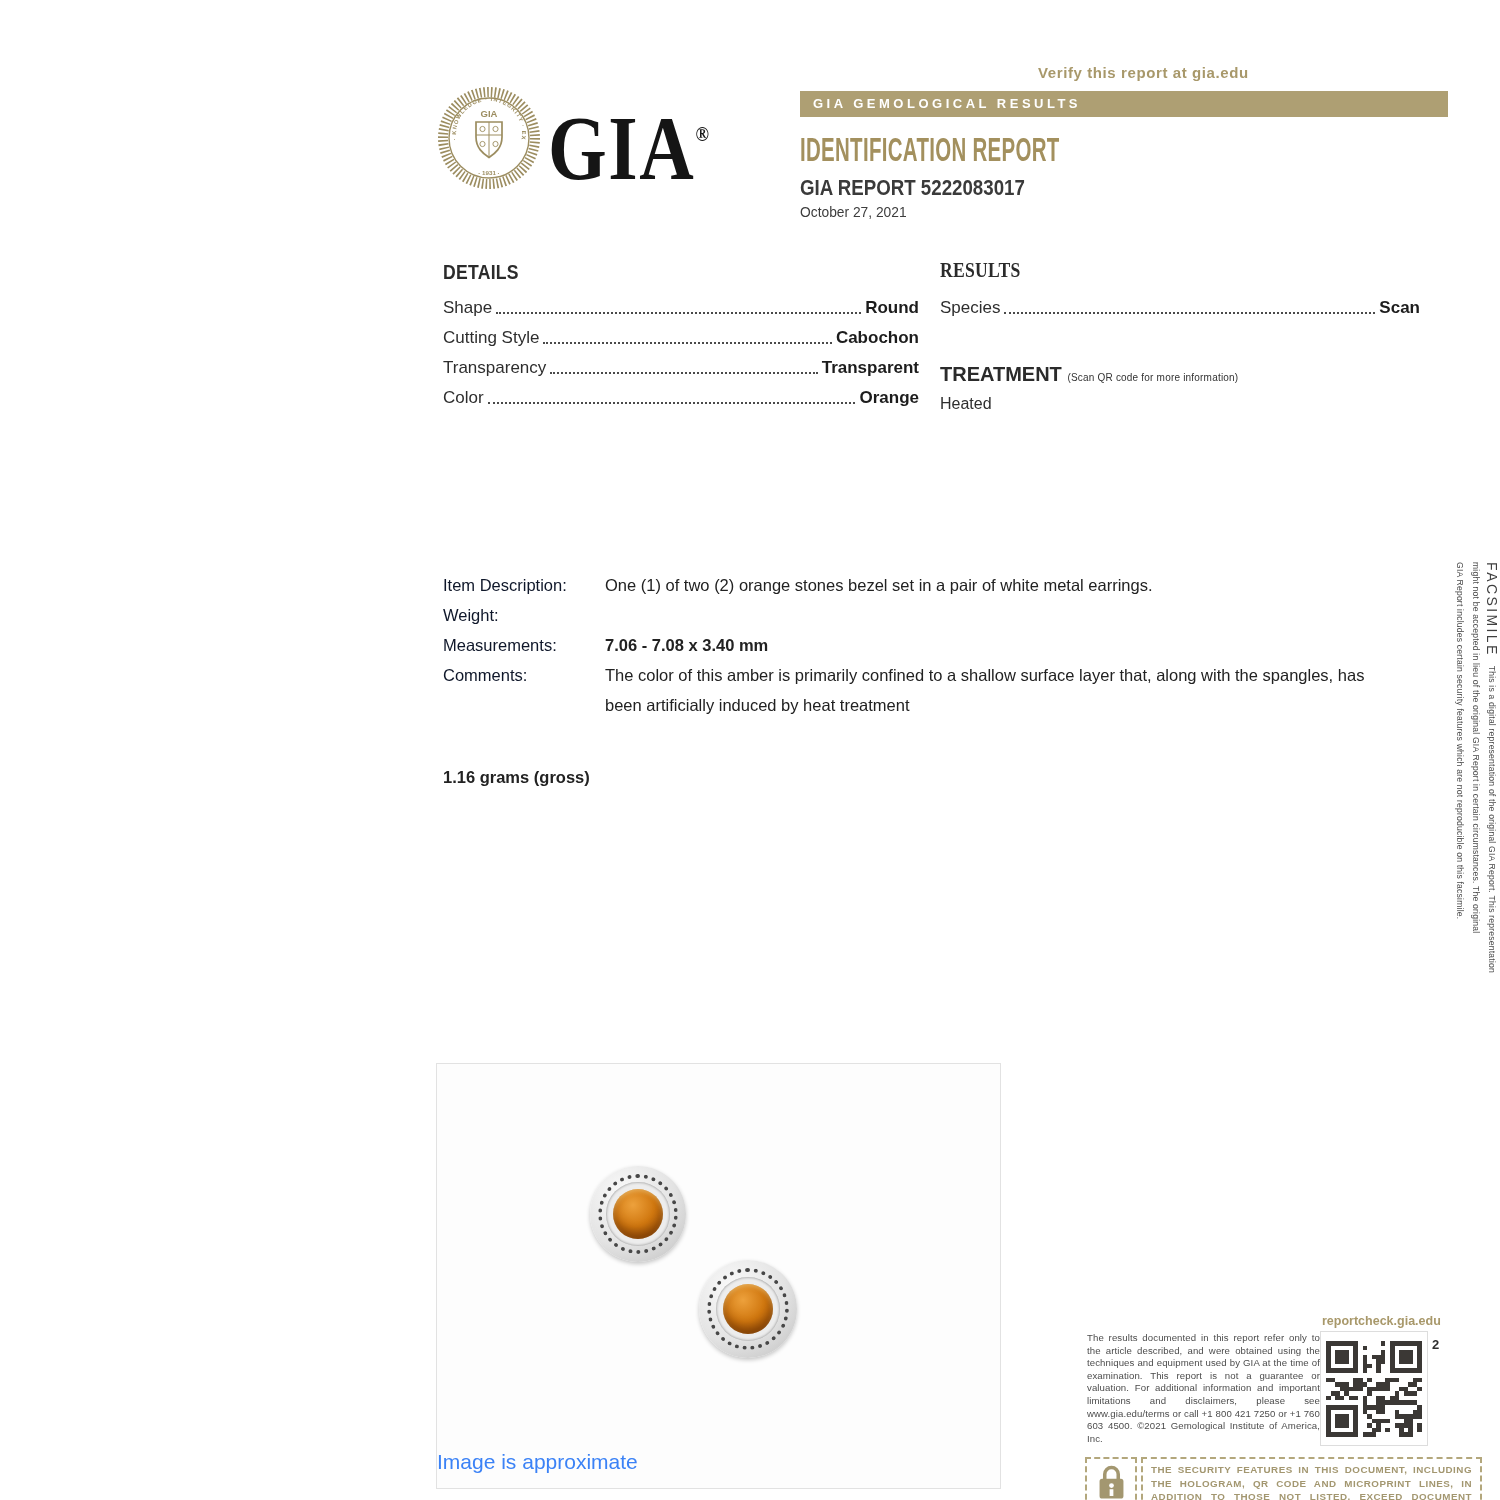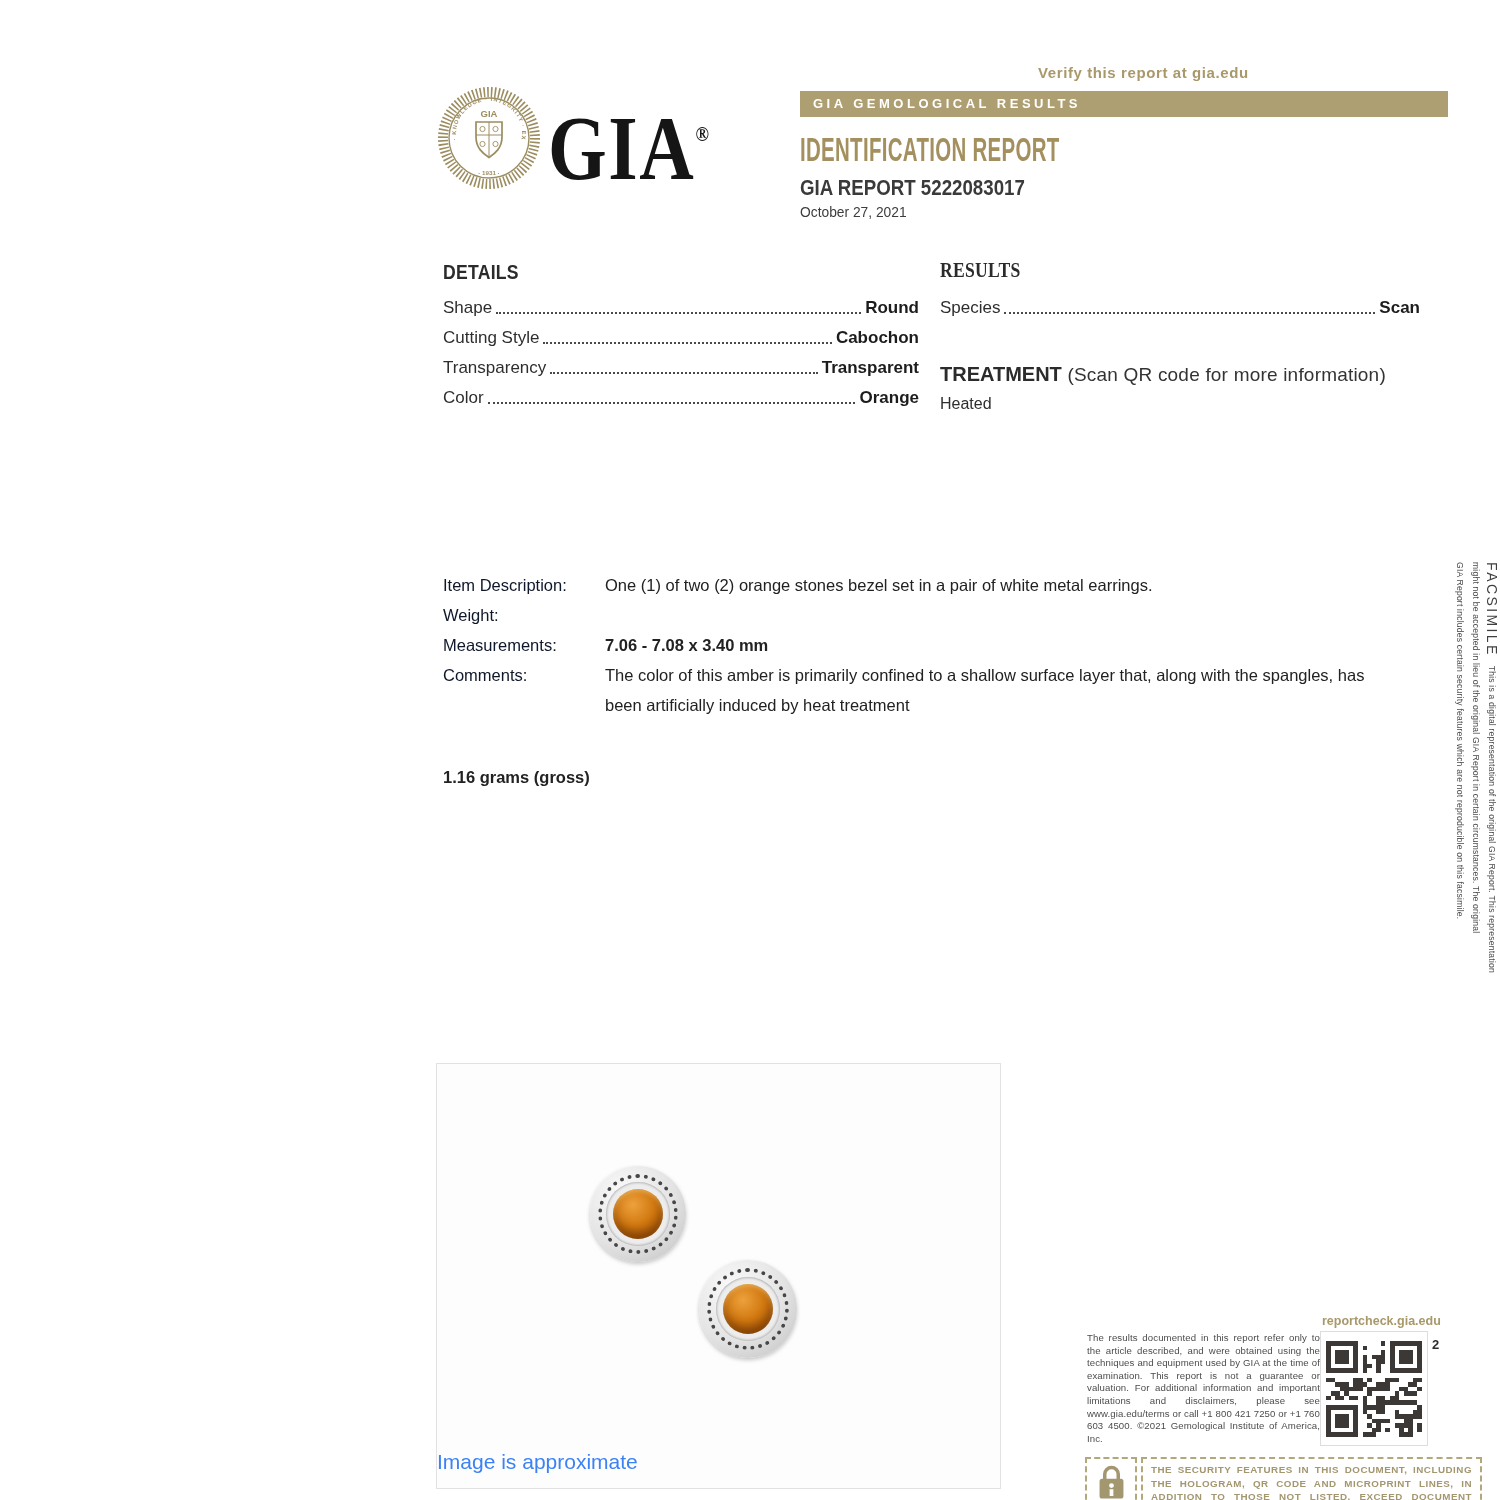--- a/index.html
+++ b/index.html
@@ -35,21 +35,21 @@
 
   
   .sec-heading { font-size:20px; font-weight:bold; color:#2b2b2b; letter-spacing:.3px;
     transform:scaleX(.88); transform-origin:left top; }
   .kv-table { display:flex; flex-direction:column; }
   .kv-row { display:flex; align-items:flex-end; height:30px; font-size:17px; }
   .kv-label { color:#2e2e2e; white-space:nowrap; }
   .kv-leader { flex:1; border-bottom:2px dotted #4a4a4a; margin:0 4px 4px 4px; }
   .kv-value { font-weight:bold; color:#1c1c1c; white-space:nowrap; }
   .treatment-line { font-size:20px; font-weight:bold; color:#2b2b2b; }
-  .treatment-note { font-size:19px; font-weight:normal; color:#333; letter-spacing:.2px; }
+  .treatment-note { font-size:10px; font-weight:normal; color:#333; letter-spacing:.2px; }
   .treatment-value { font-size:16px; color:#2e2e2e; }
 
   
   .item-row { position:absolute; display:flex; font-size:16.5px; line-height:30px; }
   .item-label { width:162px; color:#0f172a; flex:0 0 162px; }
   .item-value { color:#222; max-width:800px; }
   .bold { font-weight:bold; }
 
   
   .facsimile {

